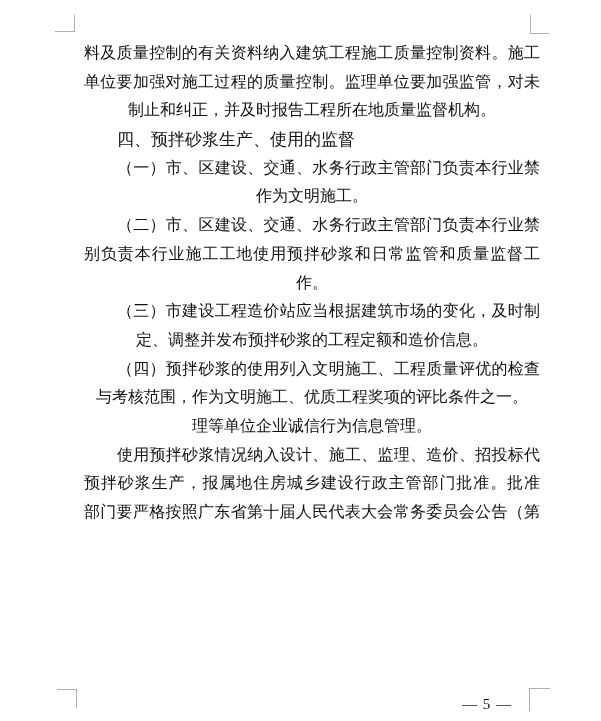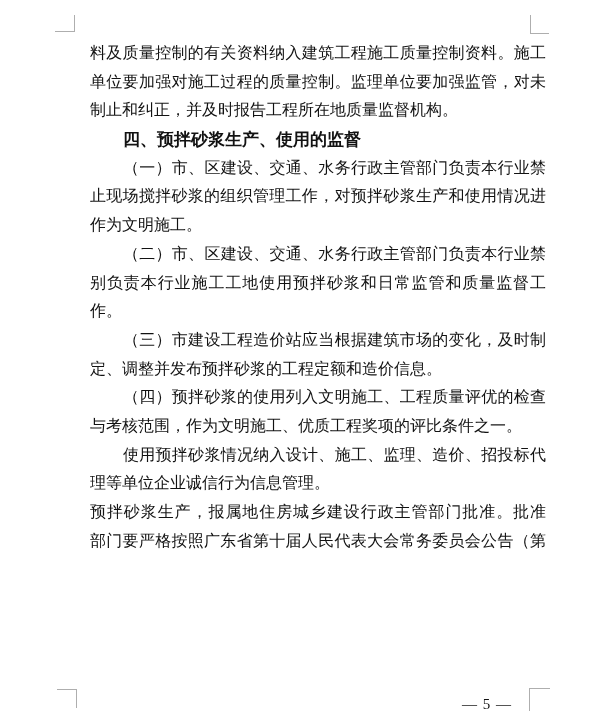--- a/index.html
+++ b/index.html
@@ -8,40 +8,40 @@
     position: relative;
     width: 601px;
     height: 721px;
     background: #ffffff;
     color: #121212;
     overflow: hidden;
     font-family: "Liberation Serif", "DejaVu Serif", serif;
   }
   .textblock {
     position: absolute;
-    left: 90px;
+    left: 84px;
     top: 39px;
     width: 456px;
   }
   .line {
     height: 28.7px;
     line-height: 28.7px;
     font-size: 16px;
-    text-align: left;
+    text-align: center;
     overflow: hidden;
   }
   .line.full {
     text-align: justify;
     text-align-last: justify;
     text-justify: inter-character;
   }
   .line.indent { text-indent: 33px; }
   .line.heading {
     font-family: "DejaVu Sans", "Liberation Sans", sans-serif;
-    font-weight: 700;
+    font-weight: 400;
     font-size: 17px;
     text-align: center;
     text-align-last: left;
   }
   .mark { position: absolute; border: 0 solid #aeaeae; }
   .mark.tl { left: 55px; top: 15px;  width: 19px; height: 16px; border-right-width: 1px; border-bottom-width: 1px; }
   .mark.tr { left: 530px; top: 15px; width: 18px; height: 18px; border-left-width: 1px;  border-bottom-width: 1px; }
   .mark.bl { left: 57px; top: 689px; width: 19px; height: 18px; border-right-width: 1px; border-top-width: 1px; }
   .mark.br { left: 529px; top: 688px; width: 20px; height: 22px; border-left-width: 1px; border-top-width: 1px; }
   .pagenum {
@@ -69,35 +69,34 @@
 
   <div class="textblock">
 
     <div class="line full">料及质量控制的有关资料纳入建筑工程施工质量控制资料。施工</div>
     <div class="line full">单位要加强对施工过程的质量控制。监理单位要加强监管，对未</div>
     <div class="line">制止和纠正，并及时报告工程所在地质量监督机构。</div>
 
     <div class="line heading indent">四、预拌砂浆生产、使用的监督</div>
 
     <div class="line full indent">（一）市、区建设、交通、水务行政主管部门负责本行业禁</div>
-    <div class="line full">止现场搅拌砂浆的组织管理工作，对预拌砂浆生产和使用情况进</div>
     <div class="line">作为文明施工。</div>
 
     <div class="line full indent">（二）市、区建设、交通、水务行政主管部门负责本行业禁</div>
     <div class="line full">别负责本行业施工工地使用预拌砂浆和日常监管和质量监督工</div>
     <div class="line">作。</div>
 
     <div class="line full indent">（三）市建设工程造价站应当根据建筑市场的变化，及时制</div>
     <div class="line">定、调整并发布预拌砂浆的工程定额和造价信息。</div>
 
     <div class="line full indent">（四）预拌砂浆的使用列入文明施工、工程质量评优的检查</div>
     <div class="line">与考核范围，作为文明施工、优质工程奖项的评比条件之一。</div>
 
+    <div class="line">理等单位企业诚信行为信息管理。</div>
     <div class="line full indent">使用预拌砂浆情况纳入设计、施工、监理、造价、招投标代</div>
-    <div class="line">理等单位企业诚信行为信息管理。</div>
 
     <div class="line full">预拌砂浆生产，报属地住房城乡建设行政主管部门批准。批准</div>
     <div class="line full">部门要严格按照广东省第十届人民代表大会常务委员会公告（第</div>
   </div>
 
   <div class="pagenum">— 5 —</div>
 
 </div>
 
 </body></html>

